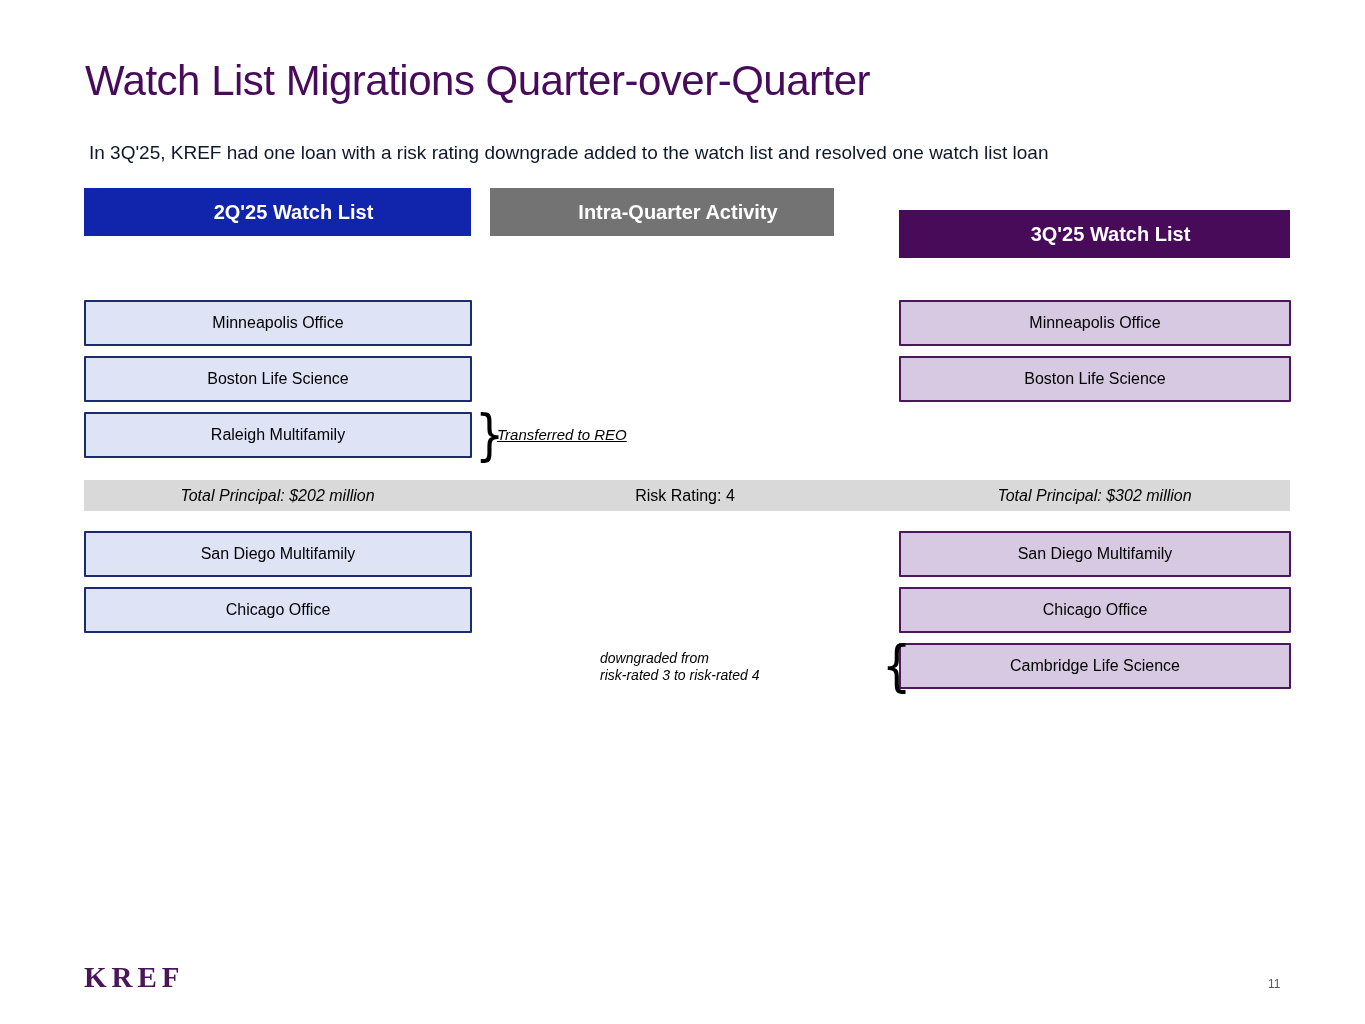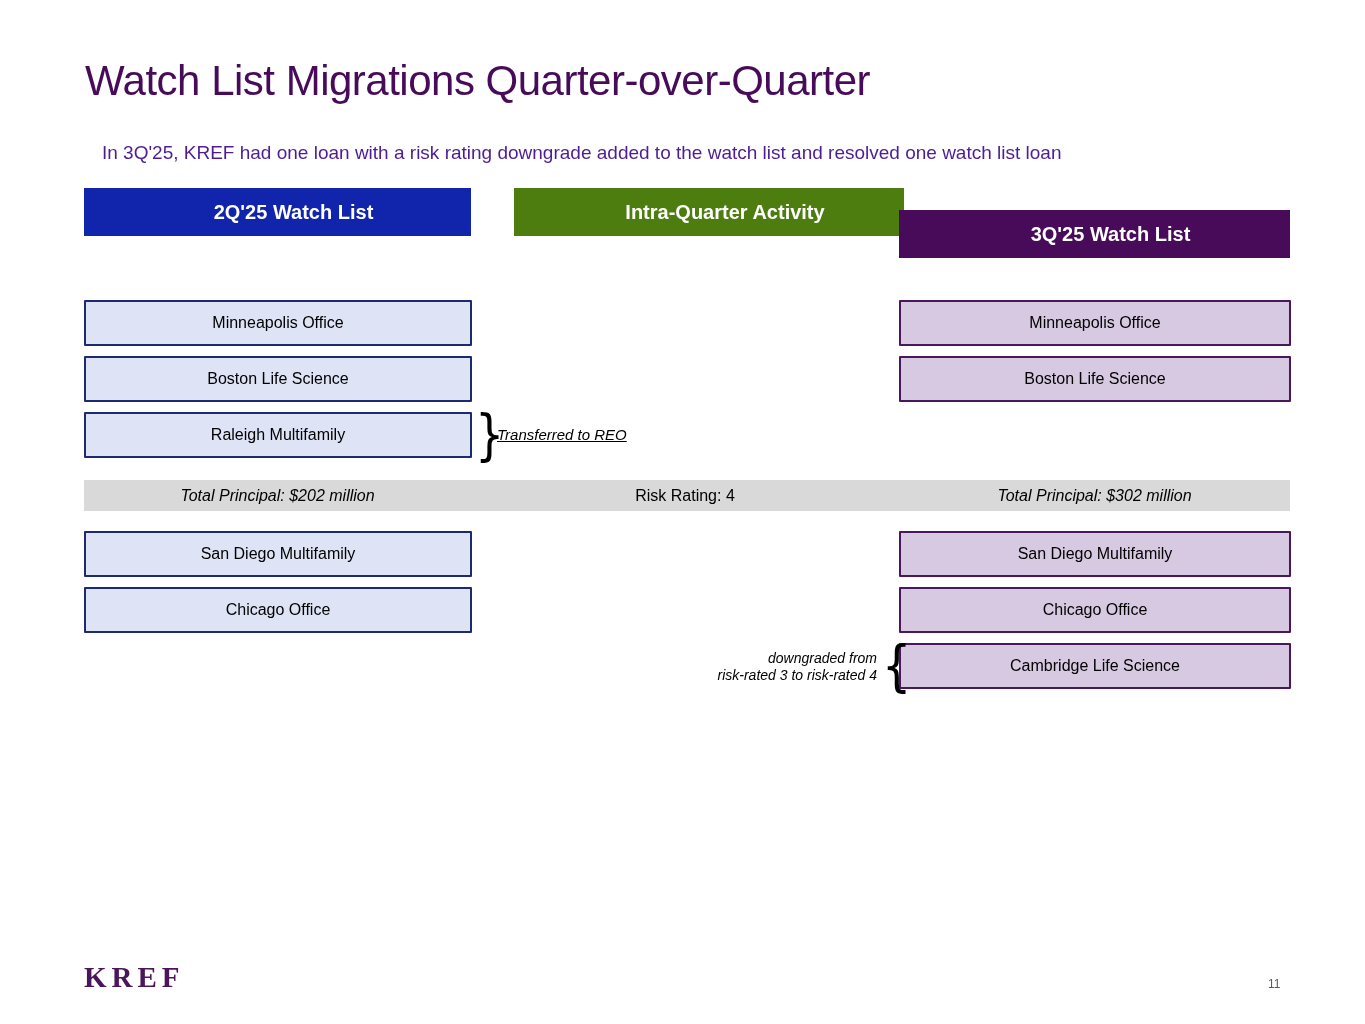--- a/index.html
+++ b/index.html
@@ -2,27 +2,27 @@
 <html><head>
 <meta charset="utf-8">
 <style>
   * { margin:0; padding:0; box-sizing:border-box; }
   html,body { width:1365px; height:1024px; background:#ffffff; overflow:hidden;
               font-family:"Liberation Sans", sans-serif; }
   .slide { position:relative; width:1365px; height:1024px; background:#ffffff; }
 
   .title { position:absolute; left:85px; top:55px; font-size:42px; line-height:52px;
            color:#470B5A; letter-spacing:-0.5px; font-weight:400; white-space:nowrap;text-align:center; }
-  .subtitle { position:absolute; left:102px; top:141px; font-size:19px; line-height:23px;
-              color:#4c1d95; white-space:nowrap; }
+  .subtitle { position:absolute; left:89px; top:141px; font-size:19px; line-height:23px;
+              color:#0f172a; white-space:nowrap; }
 
   .hdr { position:absolute; top:188px; height:48px; display:flex; align-items:center;
          justify-content:center; color:#ffffff; font-size:20px; font-weight:700;padding-left:32px; }
   .hdr-blue   { left:84px;  width:387px; background:#1024AC; }
-  .hdr-gray   { left:514px; width:390px; background:#4d7c0f; }
+  .hdr-gray   { left:490px; width:344px; background:#737373; }
   .hdr-purple { left:899px; width:391px; background:#470B59;margin-top:22px; }
 
   .strip { position:absolute; left:84px; width:1206px; height:31px; background:#D9D9D9; }
   .strip span { position:absolute; top:0; height:31px; display:flex; align-items:center;
                 justify-content:center; font-size:16px; color:#000000; }
   .strip .s-left  { left:0px;   width:387px; font-style:italic; }
   .strip .s-mid   { left:406px; width:390px; }
   .strip .s-right { left:815px; width:391px; font-style:italic; }
 
   .box { position:absolute; height:46px; display:flex; align-items:center;
@@ -30,21 +30,21 @@
   .col-l { left:84px;  width:388px; }
   .col-r { left:899px; width:392px; }
   .box-blue   { background:#DEE4F6; border:2px solid #1C2B6F; }
   .box-purple { background:#D6C9E1; border:2px solid #4A175C; }
 
   .brace { position:absolute; font-family:"DejaVu Sans", sans-serif; font-size:46px;
            line-height:46px; color:#000000; transform:scaleY(1.2); transform-origin:center; }
   .note1 { position:absolute; left:497px; top:426px; font-size:15px; font-style:italic;
            color:#000000; white-space:nowrap;text-decoration:underline; }
   .note2 { position:absolute; left:600px; width:277px; top:650px; font-size:14px;
-           line-height:17px; font-style:italic; color:#000000; text-align:right; }
+           line-height:17px; font-style:italic; color:#000000; text-align:left; }
 
   .logo { position:absolute; left:84px; top:961px; font-size:29px; font-weight:700;
           letter-spacing:5px; color:#4A1559;font-family:Liberation Serif, serif; }
   .pagenum { position:absolute; left:1268px; top:977px; font-size:12px; color:#595959; }
 </style>
 </head>
 <body>
 
 <div class="slide">
 

